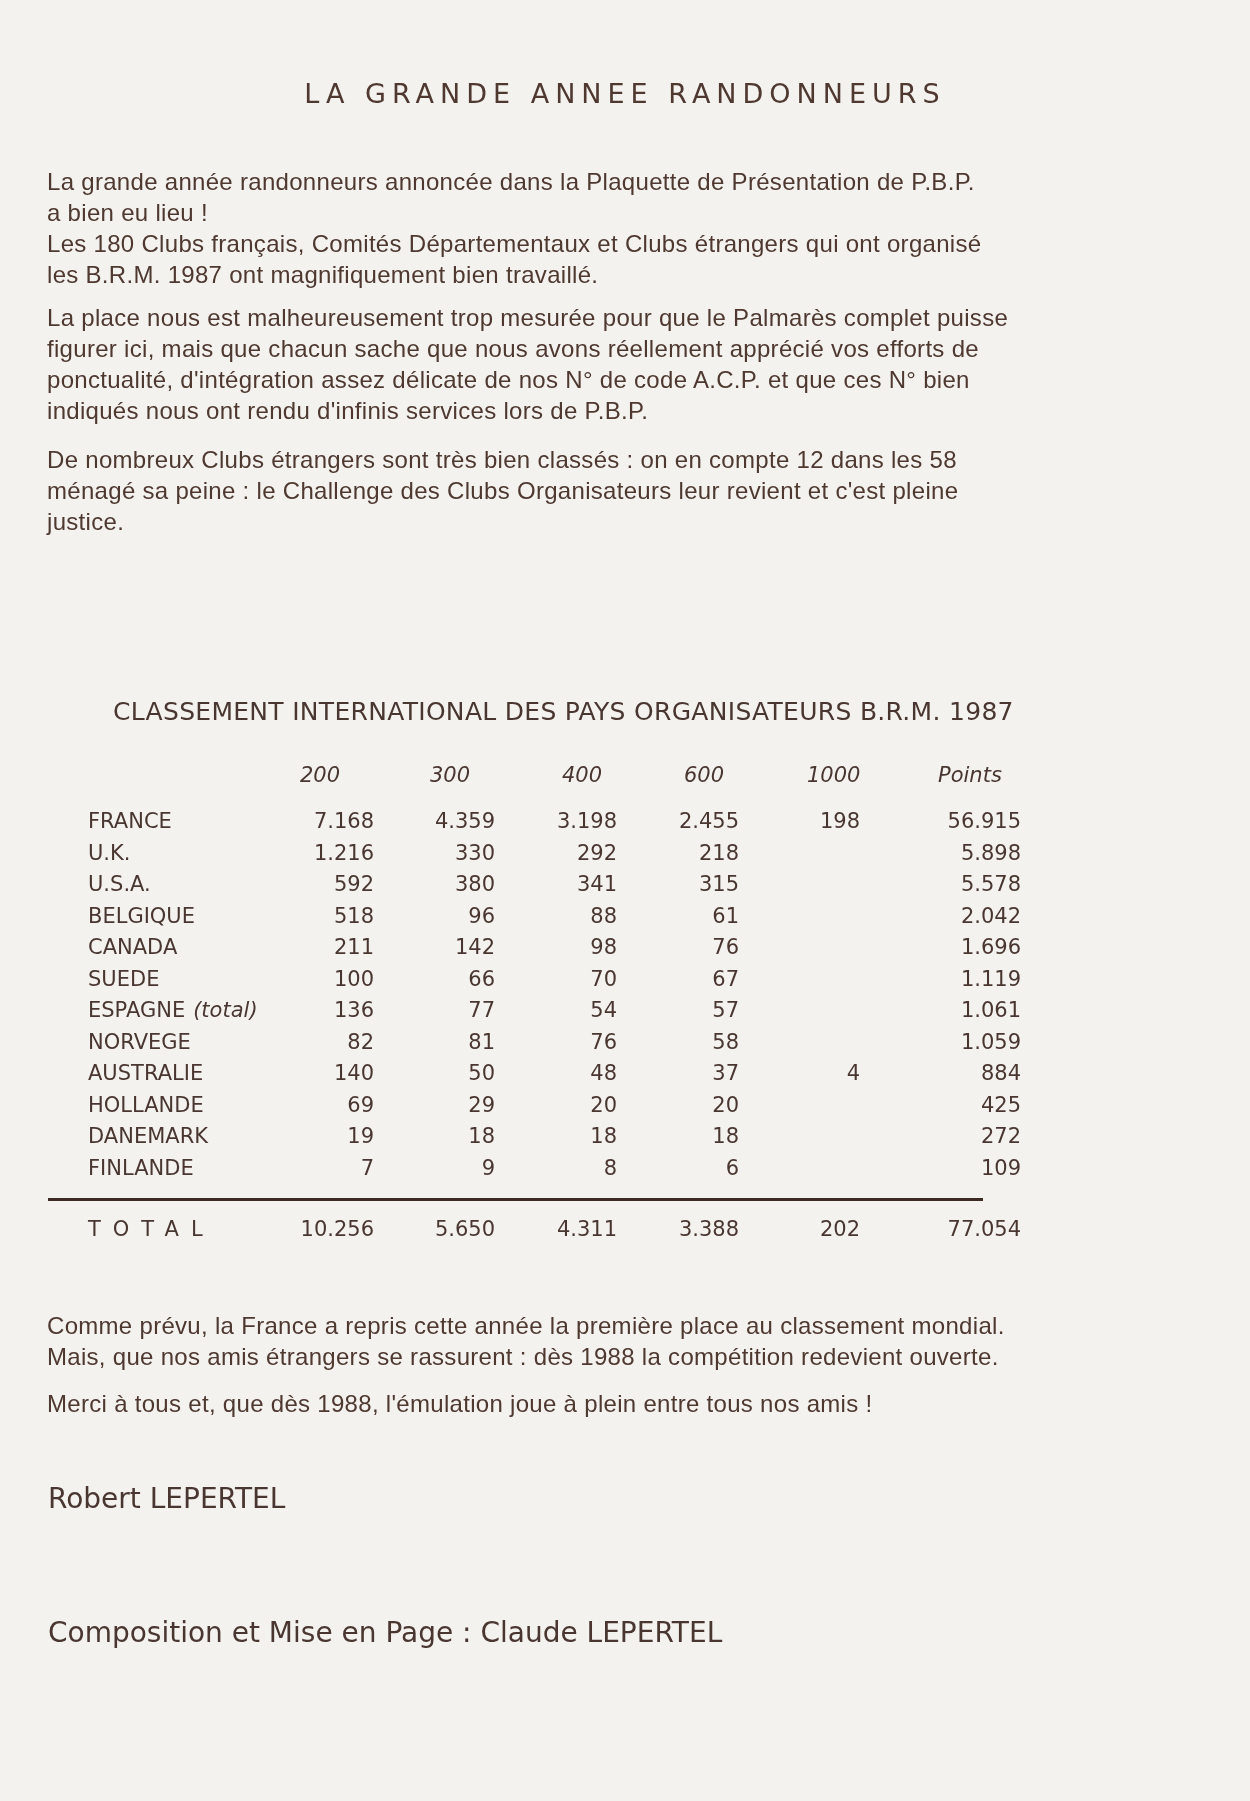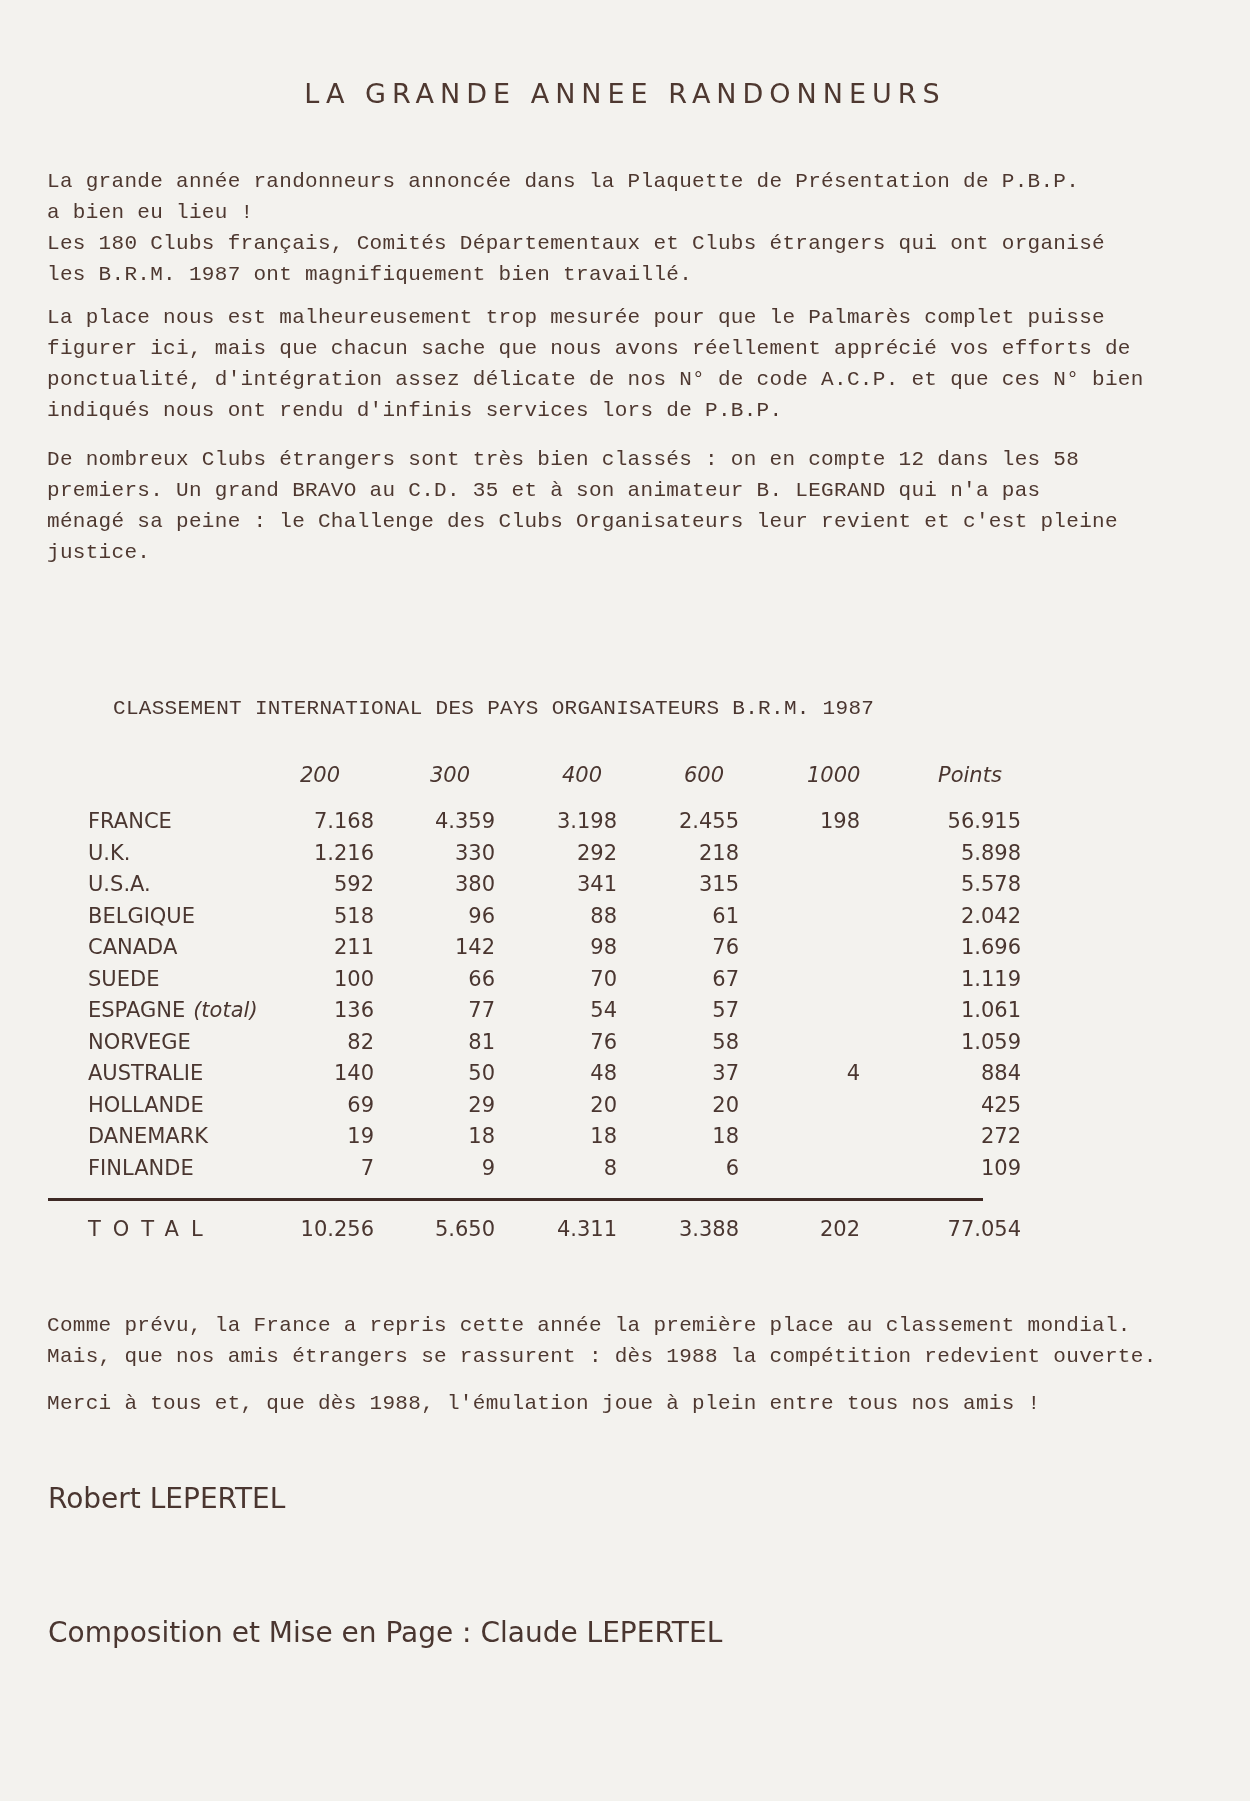--- a/index.html
+++ b/index.html
@@ -13,29 +13,29 @@
   }
   .page { position: absolute; left: 0; top: 0; width: 1250px; height: 1801px; }
   .title {
     position: absolute; left: 0; width: 1250px; top: 78px;
     text-align: center;
     font-size: 27px; letter-spacing: 6px; font-weight: normal;
     color: #4e3830;
   }
   .para {
     position: absolute; left: 47px; width: 1160px;
-    font-family: Liberation Mono, monospace;
-    font-size: 21px; line-height: 31px;
+    font-family: Liberation Sans, sans-serif;
+    font-size: 24px; line-height: 31px;
     color: #4e3830;
     letter-spacing: 0.3px;
   }
   .para .line { display: block; white-space: nowrap; }
   .table-title {
     position: absolute; left: 113px; top: 697px;
-    font-size: 21px; letter-spacing: 0.3px; white-space: nowrap; font-family: Liberation Mono, monospace;
+    font-size: 25px; letter-spacing: 0.3px; white-space: nowrap;
   }
   .header-row, .data-row, .total-row {
     position: absolute; left: 0; width: 1250px; height: 30px;
     font-size: 21px;
     margin-left: 40px;
   }
   .cell { position: absolute; top: 0; text-align: right; white-space: nowrap; }
   .header-row .cell { font-style: italic; text-align: center; }
   .cell.country { text-align: left; left: 48px; }
   .c200 { left: 230px; width: 104px; }
@@ -74,21 +74,20 @@
 
   <div class="para" style="top:302px;">
     <span class="line">La place nous est malheureusement trop mesurée pour que le Palmarès complet puisse</span>
     <span class="line">figurer ici, mais que chacun sache que nous avons réellement apprécié vos efforts de</span>
     <span class="line">ponctualité, d'intégration assez délicate de nos N° de code A.C.P. et que ces N° bien</span>
     <span class="line">indiqués nous ont rendu d'infinis services lors de P.B.P.</span>
   </div>
 
   <div class="para" style="top:444px;">
     <span class="line">De nombreux Clubs étrangers sont très bien classés : on en compte 12 dans les 58</span>
-    <span class="line">premiers. Un grand BRAVO au C.D. 35 et à son animateur B. LEGRAND qui n'a pas</span>
     <span class="line">ménagé sa peine : le Challenge des Clubs Organisateurs leur revient et c'est pleine</span>
     <span class="line">justice.</span>
   </div>
 
 
   <div class="table-title">CLASSEMENT INTERNATIONAL DES PAYS ORGANISATEURS B.R.M. 1987</div>
 
   <div class="header-row" style="top:763px;">
     <span class="cell c200">200</span>
     <span class="cell c300">300</span>

